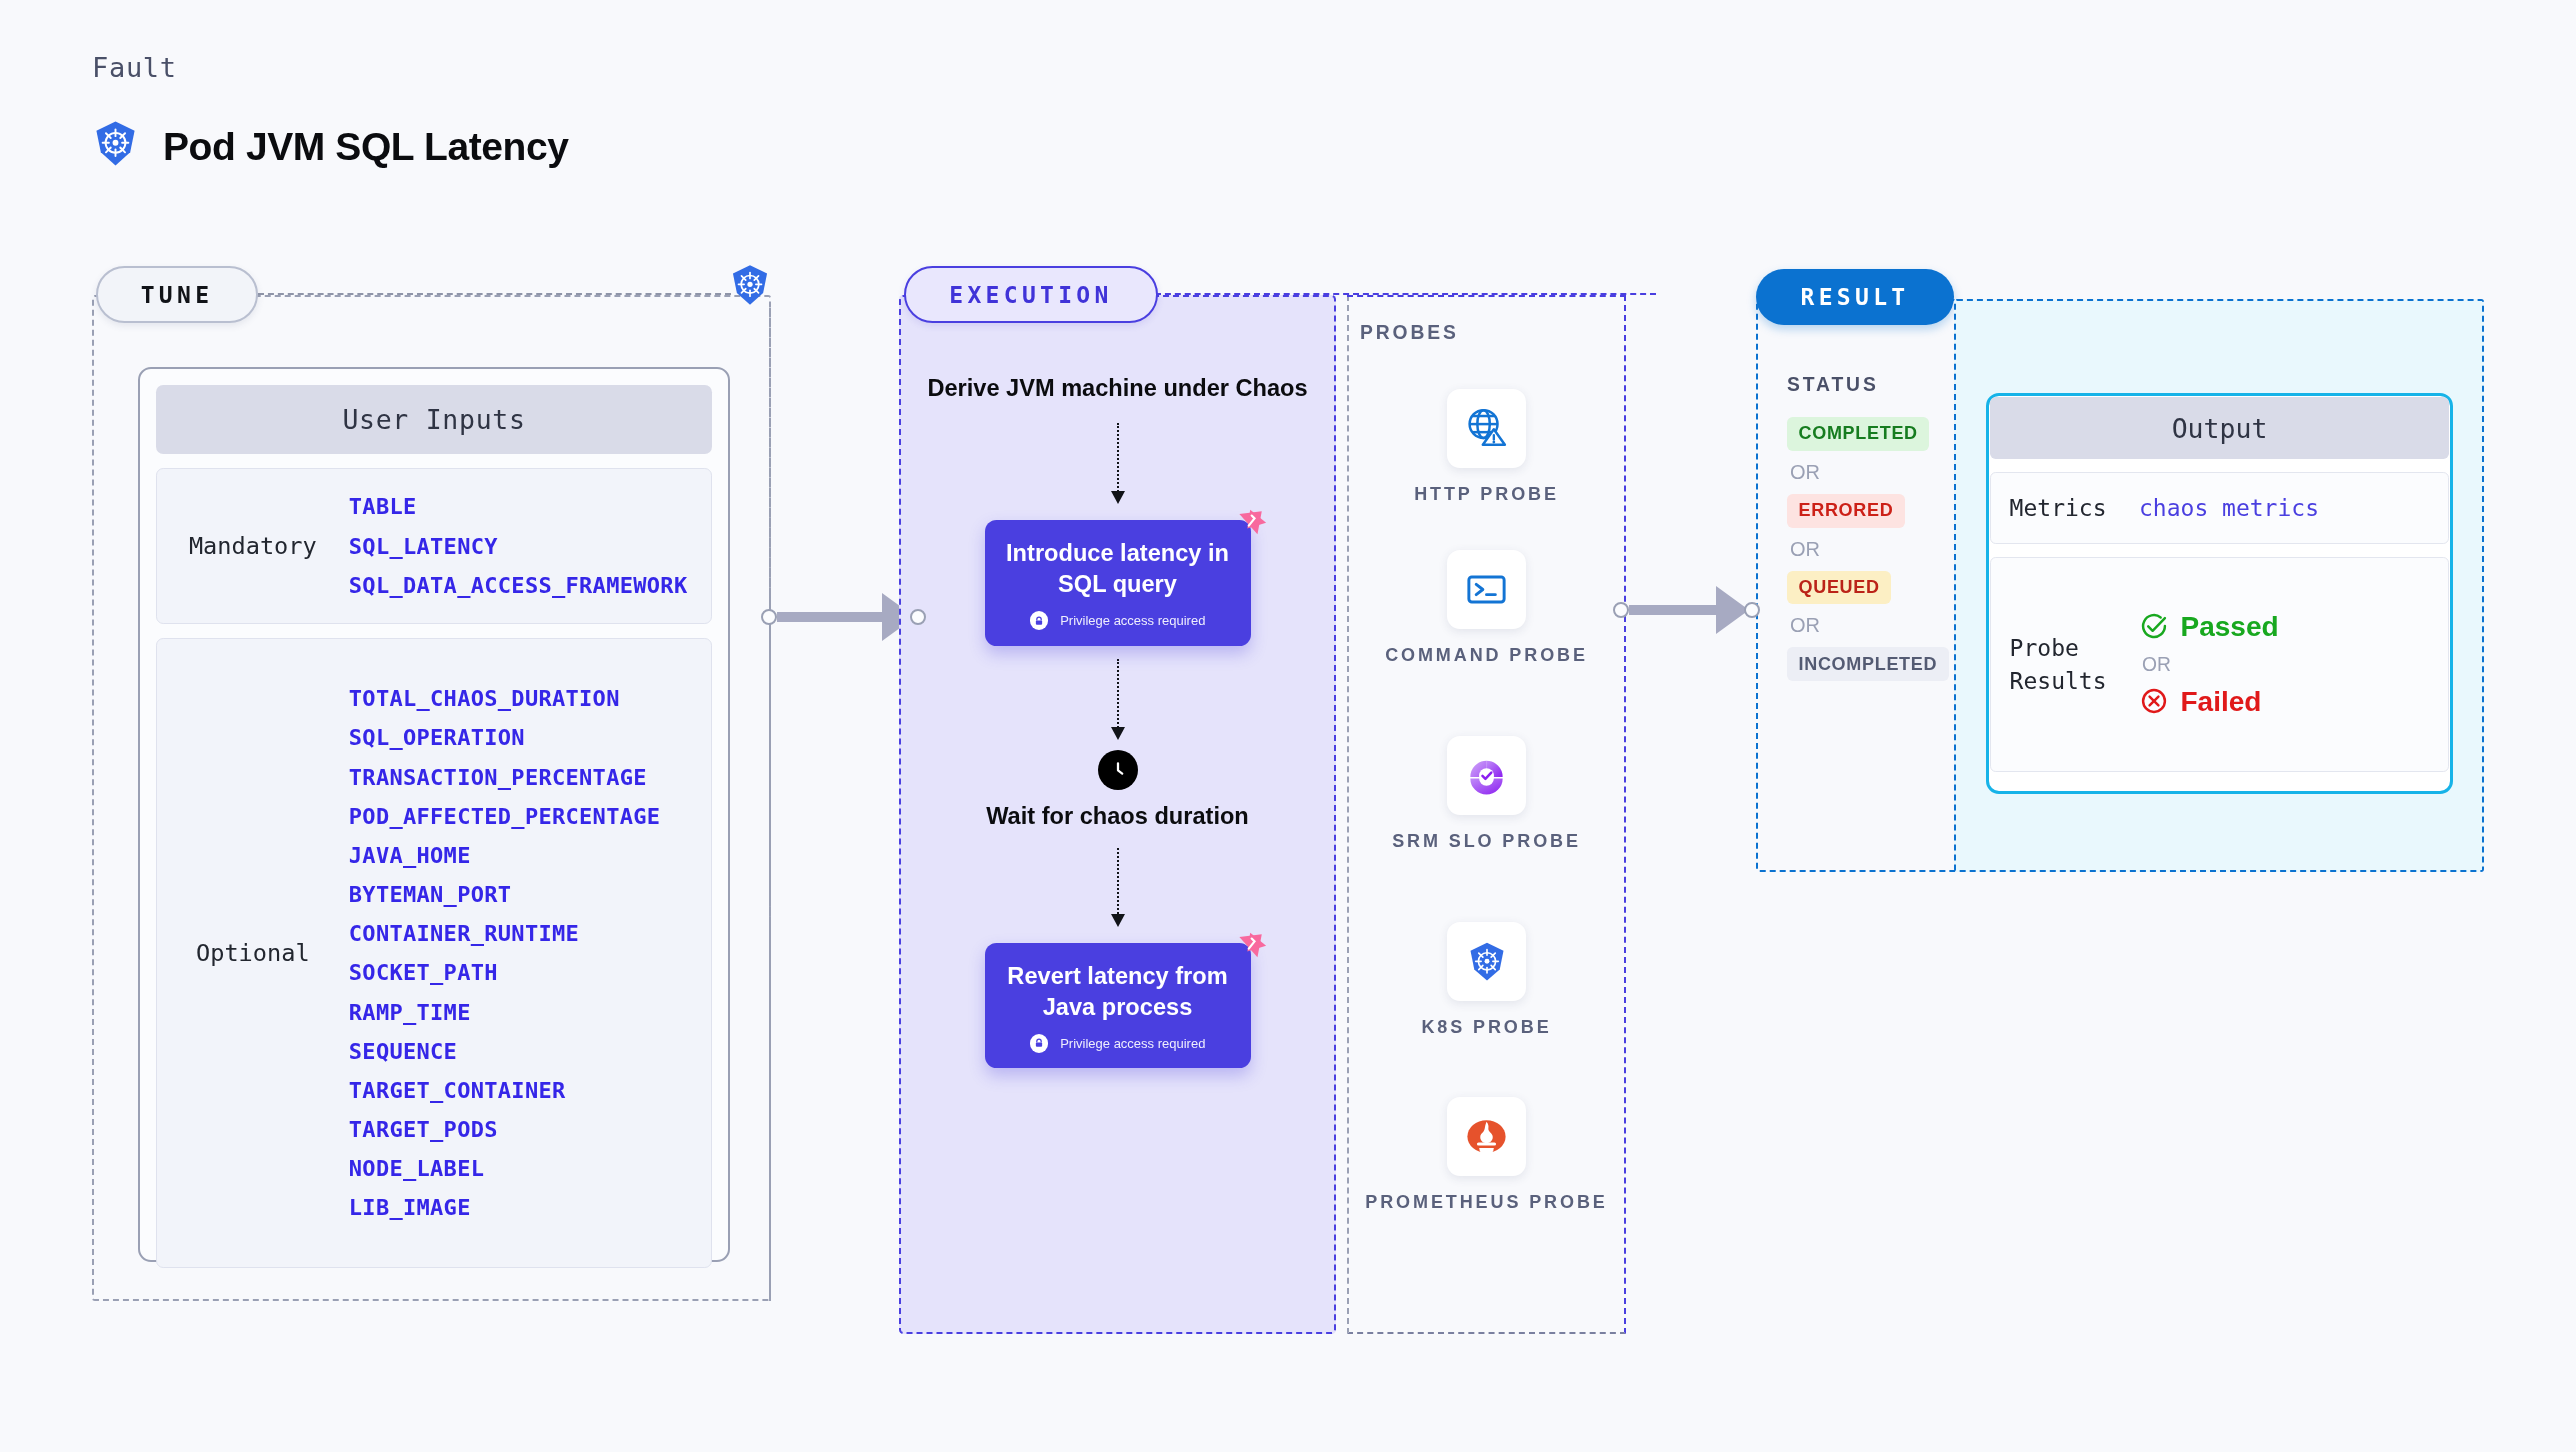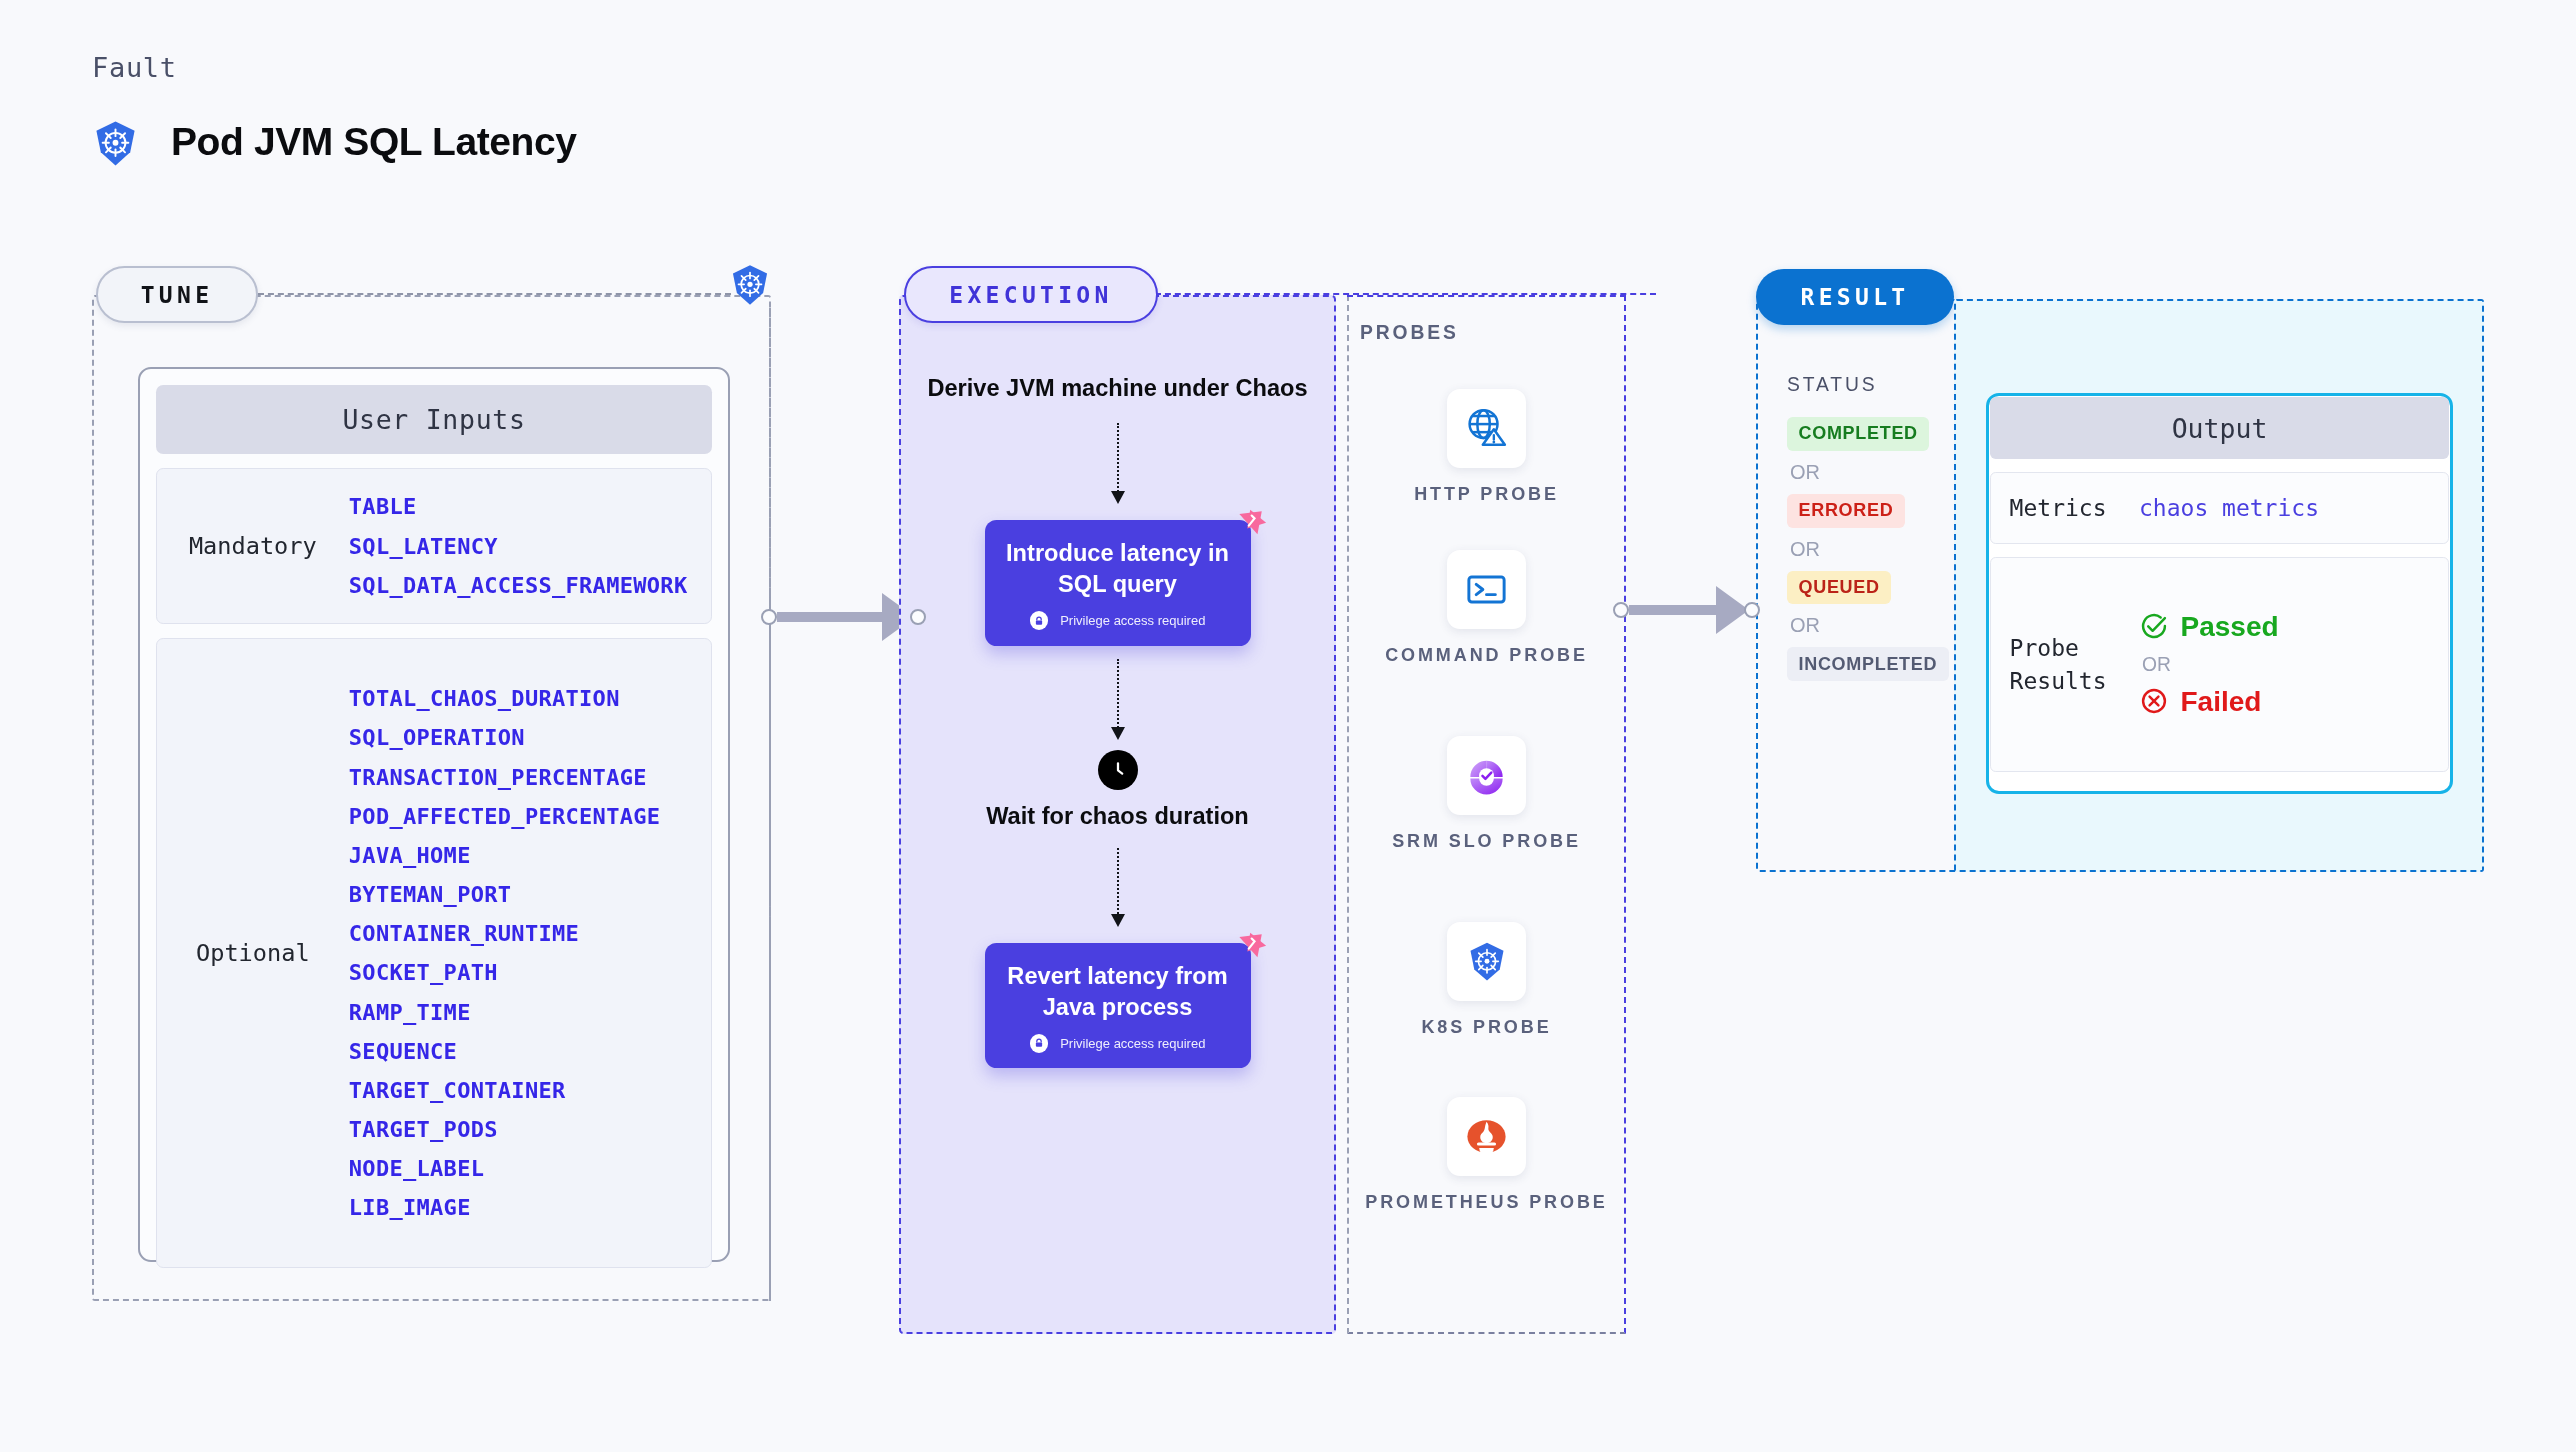--- a/index.html
+++ b/index.html
@@ -10,21 +10,21 @@
     overflow: hidden;
   }
   .page { position: relative; width: 2576px; height: 1371px; background: #f8f9fc; }
 
   
   .fault-label {
     position: absolute; left: 92px; top: 52px;
     font-family: "DejaVu Sans Mono", monospace;
     font-size: 27px; color: #4a5068; letter-spacing: 0.7px;
   }
-  .title-row { position: absolute; left: 92px; top: 120px; display: flex; align-items: flex-start; gap: 32px; }
+  .title-row { position: absolute; left: 92px; top: 120px; display: flex; align-items: flex-end; gap: 24px; }
   .title-text { font-size: 39px; font-weight: bold; color: #0b0c0f; letter-spacing: -0.4px; }
   .k8s-ico { flex: none; }
 
   
   .tune-panel {
     position: absolute; left: 92px; top: 295px; width: 679px; height: 1006px;
     border: 2.1px dashed #9aa0b4; border-radius: 2.9px; background: transparent;
   }
   .pill {
     position: absolute; display: flex; align-items: center; justify-content: center;
@@ -161,21 +161,21 @@
     position: absolute; left: 1756px; top: 299px; width: 202px; height: 573px;
     background: #f8f9fc; border: 2.9px dashed #0b72d0; border-radius: 2.9px;
   }
   .pill-result {
     left: 1756px; top: 269px; width: 198px; height: 56px;
     background: #0b72d0; border: none; color: #ffffff; font-size: 23px;
     box-shadow: 0 4.3px 10px rgba(11,114,208,.28);
   }
   .status-title {
     position: absolute; left: 1787px; top: 374px;
-    font-size: 19.3px; font-weight: normal; color: #4a5068; letter-spacing: 2.9px;
+    font-size: 19.3px; font-weight: bold; color: #4a5068; letter-spacing: 2.9px;
   }
   .status-col { position: absolute; left: 1787px; top: 417px; width: 150px; }
   .status-badge {
     display: inline-block; padding: 6.4px 11.5px; border-radius: 5.7px;
     font-size: 18px; font-weight: bold; letter-spacing: 0.7px;
   }
   .or-text { font-size: 20px; color: #9aa0b4; margin: 10px 0 10px 2.9px; }
 
   .output-zone {
     position: absolute; left: 1954px; top: 299px; width: 530px; height: 573px;

